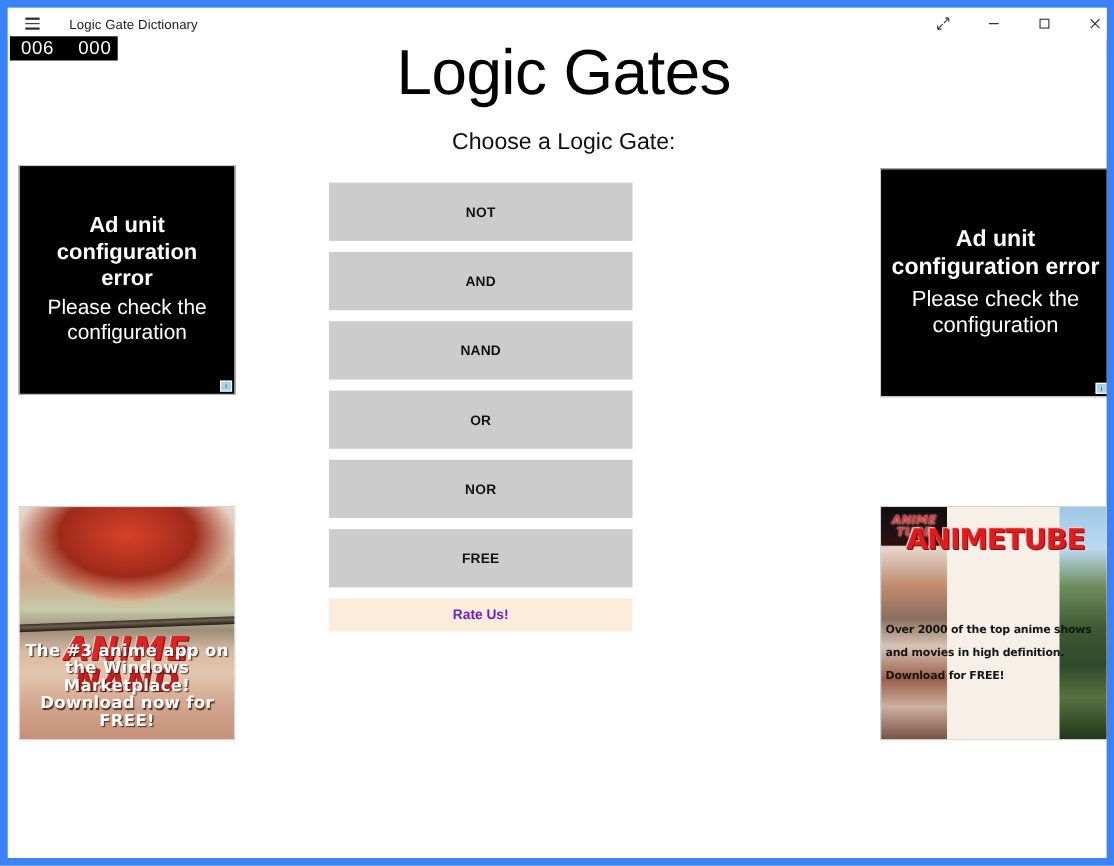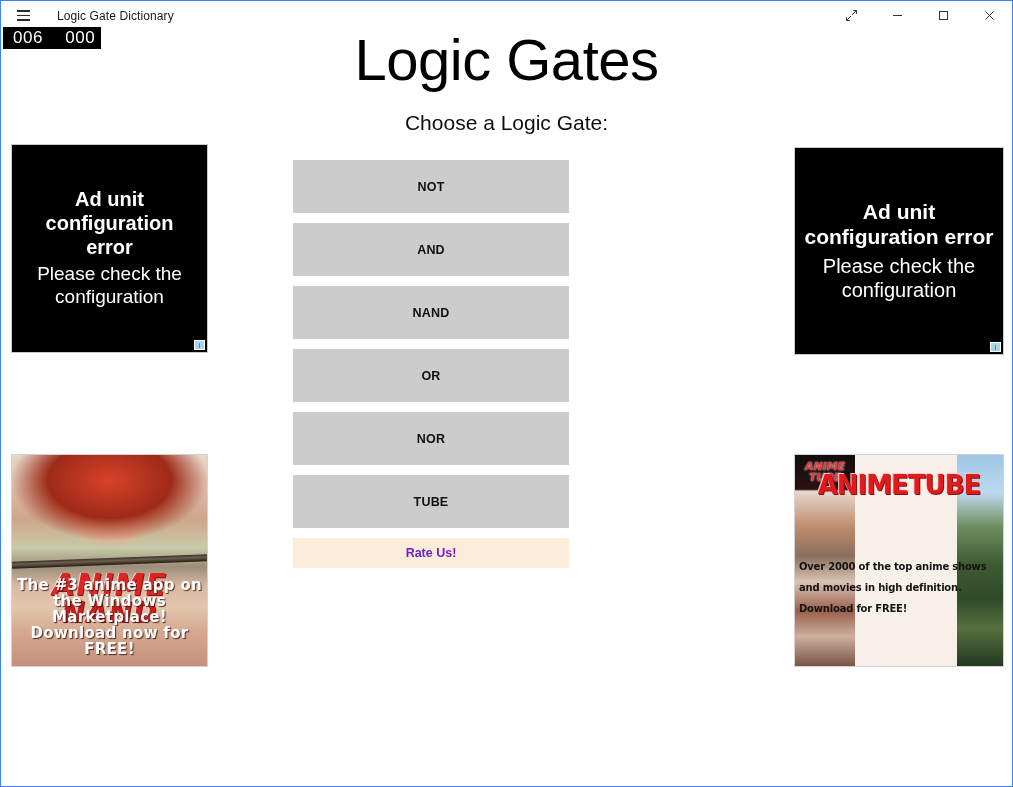--- a/index.html
+++ b/index.html
@@ -13,21 +13,21 @@
     overflow: hidden;
     font-family: "Liberation Sans", sans-serif;
     -webkit-font-smoothing: antialiased;
   }
 
   #app-window {
     position: relative;
     width: 1013px;
     height: 787px;
     box-sizing: border-box;
-    border: 1px solid #3b82f6;
+    border: 7px solid #3b82f6;
     background: #ffffff;
     overflow: hidden;
   }
 
   
   #title-bar {
     position: absolute;
     left: 0; top: 0;
     width: 1011px;
     height: 29px;
@@ -414,21 +414,21 @@
 
   <div id="page-title">Logic Gates</div>
   <div id="subtitle">Choose a Logic Gate:</div>
 
   <div id="gate-list">
     <button class="gate-button">NOT</button>
     <button class="gate-button">AND</button>
     <button class="gate-button">NAND</button>
     <button class="gate-button">OR</button>
     <button class="gate-button">NOR</button>
-    <button class="gate-button">TUBE</button>
+    <button class="gate-button">FREE</button>
     <button id="rate-us-button">Rate Us!</button>
   </div>
 
   <div class="ad-error" id="ad-error-left">
     <div class="ad-error-title">Ad unit configuration error</div>
     <div class="ad-error-sub">Please check the configuration</div>
     <div class="ad-choices-badge">i</div>
   </div>
 
   <div class="ad-error" id="ad-error-right">

